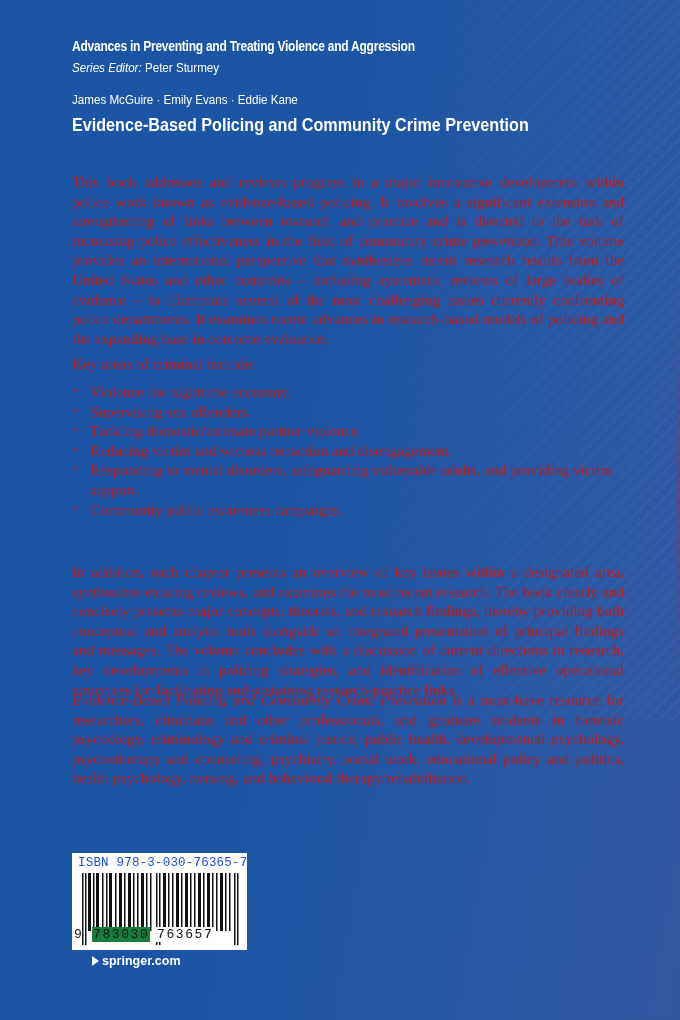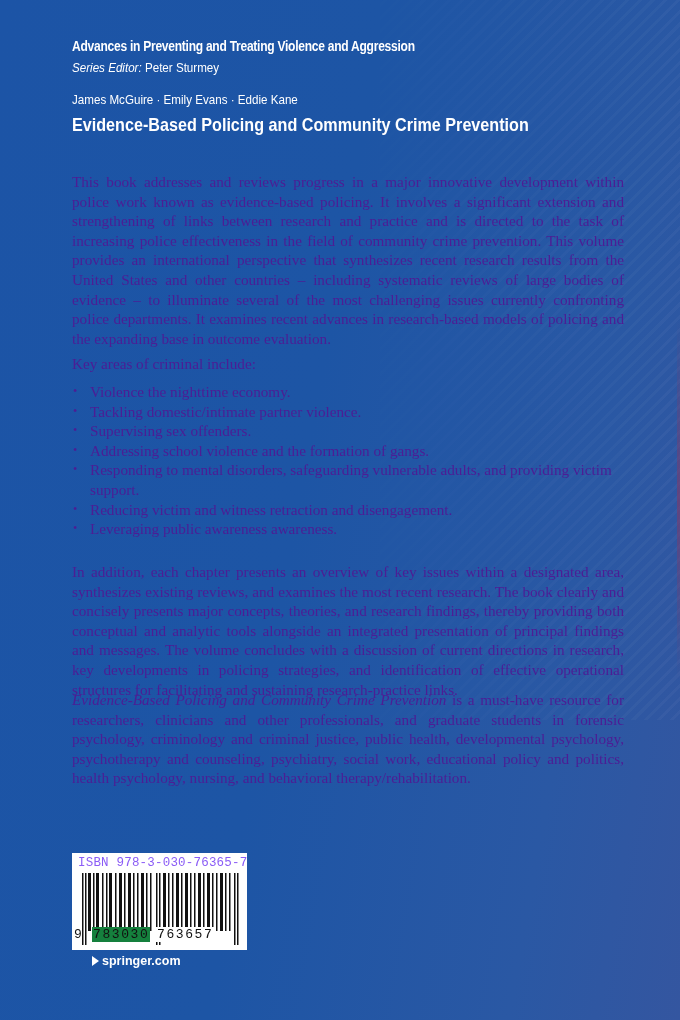--- a/index.html
+++ b/index.html
@@ -21,32 +21,32 @@
   }
   .sans { font-family: "Liberation Sans", "DejaVu Sans", sans-serif; }
   .serif { font-family: "Liberation Serif", "DejaVu Serif", serif; }
 
   .series-title { position: absolute; left: 72px; top: 38px; font-size: 14px; font-weight: bold; letter-spacing: -0.3px; transform: scaleX(0.86); transform-origin: left; white-space: nowrap; }
   .series-editor { position: absolute; left: 72px; top: 60px; font-size: 13.5px; transform: scaleX(0.86); transform-origin: left; white-space: nowrap; }
   .series-editor i { font-style: italic; }
   .authors { position: absolute; left: 72px; top: 92px; font-size: 13.5px; transform: scaleX(0.86); transform-origin: left; white-space: nowrap; }
   .book-title { position: absolute; left: 72px; top: 114px; font-size: 19px; font-weight: bold; transform: scaleX(0.85); transform-origin: left; white-space: nowrap; }
 
-  .body-text { position: absolute; left: 72px; width: 552px; font-size: 15.2px; line-height: 19.6px; color: #4c1d95; text-align: justify; }
+  .body-text { position: absolute; left: 72px; width: 552px; font-size: 15.2px; line-height: 19.6px; color: #b91c1c; text-align: justify; }
   .p1 { top: 172px; }
   .p2 { top: 354px; }
   .list { top: 382px; margin: 0; padding: 0; list-style: none; }
   .list li { position: relative; padding-left: 18px; }
   .list li::before { content: "•"; position: absolute; left: 1px; top: 0; font-size: 12px; }
   .p3 { top: 562px; }
   .p4 { top: 690px; }
   .p4 i { font-style: italic; }
 
   .barcode-box { position: absolute; left: 72px; top: 853px; width: 175px; height: 97px; background: #ffffff; }
-  .isbn-text { position: absolute; left: 6px; top: 3px; font-family: "Liberation Mono", "DejaVu Sans Mono", monospace; font-size: 12.5px; color: #8b5cf6; letter-spacing: 0.2px; white-space: nowrap; }
+  .isbn-text { position: absolute; left: 6px; top: 3px; font-family: "Liberation Mono", "DejaVu Sans Mono", monospace; font-size: 12.5px; color: #1d4ed8; letter-spacing: 0.2px; white-space: nowrap; }
   .bars { position: absolute; left: 10px; top: 20px; width: 158px; height: 72px; }
   .bar-digits { position: absolute; left: 2px; top: 74px; font-family: "Liberation Mono", "DejaVu Sans Mono", monospace; font-size: 13px; color: #111; white-space: nowrap; }
   .bar-digits .d1 { position: absolute; left: 0; }
   .bar-digits .d2 { position: absolute; left: 18px; letter-spacing: 1.6px; background: #15803d; padding: 0 1px; }
   .bar-digits .d3 { position: absolute; left: 82px; letter-spacing: 1.6px; background: #fff; padding: 0 1px; }
 
   .springer { position: absolute; left: 72px; top: 954px; font-size: 12.5px; font-weight: bold; white-space: nowrap; display: flex; align-items: center; gap: 3px; padding-left: 20px; }
   .tri { width: 0; height: 0; border-top: 5px solid transparent; border-bottom: 5px solid transparent; border-left: 7px solid #ffffff; display: inline-block; }
 </style>
 </head>
@@ -58,26 +58,25 @@
 <div class="series-title sans">Advances in Preventing and Treating Violence and Aggression</div>
 <div class="series-editor sans"><i>Series Editor:</i><span> Peter Sturmey</span></div>
 
 <div class="authors sans">James McGuire · Emily Evans · Eddie Kane</div>
 <div class="book-title sans">Evidence-Based Policing and Community Crime Prevention</div>
 
 <div class="body-text serif p1">This book addresses and reviews progress in a major innovative development within police work known as evidence-based policing. It involves a significant extension and strengthening of links between research and practice and is directed to the task of increasing police effectiveness in the field of community crime prevention. This volume provides an international perspective that synthesizes recent research results from the United States and other countries – including systematic reviews of large bodies of evidence – to illuminate several of the most challenging issues currently confronting police departments. It examines recent advances in research-based models of policing and the expanding base in outcome evaluation.</div>
 <div class="body-text serif p2">Key areas of criminal include:</div>
 <ul class="body-text serif list">
   <li>Violence the nighttime economy.</li>
+  <li>Supervising sex offenders.</li>
   <li>Tackling domestic/intimate partner violence.</li>
-  <li>Supervising sex offenders.</li>
-  <li>Addressing school violence and the formation of gangs.</li>
+  <li>Reducing victim and witness retraction and disengagement.</li>
   <li style="text-align:left">Responding to mental disorders, safeguarding vulnerable adults, and providing victim support.</li>
-  <li>Reducing victim and witness retraction and disengagement.</li>
-  <li>Leveraging public awareness awareness.</li>
+  <li>Community public awareness campaigns.</li>
 </ul>
 <div class="body-text serif p3">In addition, each chapter presents an overview of key issues within a designated area, synthesizes existing reviews, and examines the most recent research. The book clearly and concisely presents major concepts, theories, and research findings, thereby providing both conceptual and analytic tools alongside an integrated presentation of principal findings and messages. The volume concludes with a discussion of current directions in research, key developments in policing strategies, and identification of effective operational structures for facilitating and sustaining research-practice links.</div>
 <div class="body-text serif p4"><i>Evidence-Based Policing and Community Crime Prevention</i><span> is a must-have resource for researchers, clinicians and other professionals, and graduate students in forensic psychology, criminology and criminal justice, public health, developmental psychology, psychotherapy and counseling, psychiatry, social work, educational policy and politics, health psychology, nursing, and behavioral therapy/rehabilitation.</span></div>
 
 <div class="barcode-box">
   <div class="isbn-text">ISBN 978-3-030-76365-7</div>
   <svg class="bars" viewBox="0 0 158 72" preserveAspectRatio="none">
     <g fill="#111">
       <rect x="0" y="0" width="1.5" height="72"></rect>
         <rect x="3" y="0" width="1.5" height="72"></rect>

